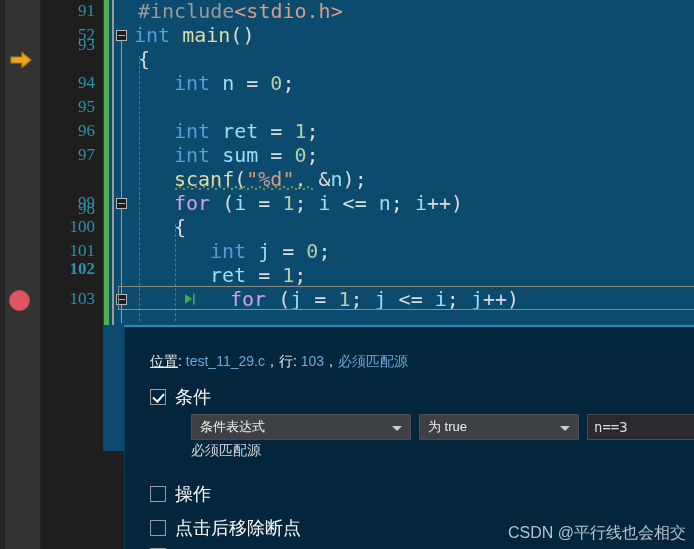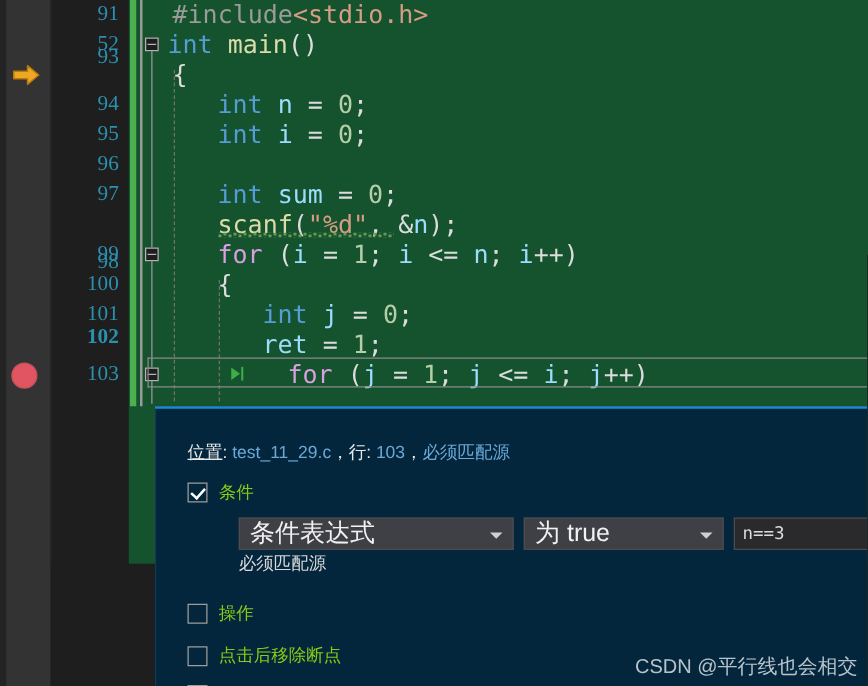--- a/index.html
+++ b/index.html
@@ -16,21 +16,21 @@
     height: 549px;
     overflow: hidden;
     background: #1e1e1e;
   }
 
   
   .editor {
     position: absolute;
     left: 0; top: 0;
     width: 694px; height: 451px;
-    background: #14532d;
+    background: #0c4a6e;
   }
 
   
   .indicator-margin {
     position: absolute;
     left: 0; top: 0;
     width: 40px; height: 549px;
     background: #333333;
     border-right: 1px solid #252526;
   }
@@ -230,36 +230,36 @@
   .cb.checked::after {
     content: "";
     position: absolute;
     left: 4px; top: 1px;
     width: 5px; height: 9px;
     border: solid #ffffff;
     border-width: 0 2px 2px 0;
     transform: rotate(42deg);
   }
   .cb-label {
-    font-size: 14px;
-    color: #84cc16;
+    font-size: 18px;
+    color: #ffffff;
   }
 
   .condition-controls {
     position: absolute;
     left: 67px;
   }
   .vs-select {
     position: absolute;
     height: 26px;
     background: #3f3f46;
     border: 1px solid #4b4b52;
     box-sizing: border-box;
     color: #f1f1f1;
-    font-size: 20px;
+    font-size: 13px;
     line-height: 24px;
     padding-left: 8px;
     white-space: nowrap;
     overflow: hidden;
   }
   .vs-select .caret {
     position: absolute;
     right: 8px; top: 11px;
     width: 0; height: 0;
     border-left: 5px solid transparent;
@@ -354,23 +354,23 @@
       
       <div class="cl" style="top:23px; left:4px;"><span class="t-kw">int</span><span class="t-punct"> </span><span class="t-fn">main</span><span class="t-punct">()</span></div>
 
       
       <div class="cl" style="top:47px; left:8px;"><span class="t-brace">{</span></div>
 
       
       <div class="cl" style="top:71px; left:44px;"><span class="t-kw">int</span><span> </span><span class="t-id">n</span><span class="t-punct"> = </span><span class="t-num">0</span><span class="t-punct">;</span></div>
 
       
-      <div class="cl" style="top:95px; left:44px;"><span class="t-kw">int</span><span> </span><span class="t-id">i</span><span class="t-punct"> = </span><span class="t-num">0</span><span class="t-punct">;</span></div>
-
-      
+
+      
+      <div class="cl" style="top:119px; left:44px;"><span class="t-kw">int</span><span> </span><span class="t-id">ret</span><span class="t-punct"> = </span><span class="t-num">1</span><span class="t-punct">;</span></div>
 
       
       <div class="cl" style="top:143px; left:44px;"><span class="t-kw">int</span><span> </span><span class="t-id">sum</span><span class="t-punct"> = </span><span class="t-num">0</span><span class="t-punct">;</span></div>
 
       
       <div class="cl" style="top:167px; left:44px;"><span class="t-fn">scanf</span><span class="t-punct">(</span><span class="t-str">"%d"</span><span class="t-punct">, &amp;</span><span class="t-id">n</span><span class="t-punct">);</span></div>
       <div class="squiggle" style="left:44px; top:186px; width:141px;"></div>
 
       
       <div class="cl" style="top:191px; left:44px;"><span class="t-kwctl">for</span><span class="t-punct"> (</span><span class="t-id">i</span><span class="t-punct"> = </span><span class="t-num">1</span><span class="t-punct">; </span><span class="t-id">i</span><span class="t-punct"> &lt;= </span><span class="t-id">n</span><span class="t-punct">; </span><span class="t-id">i</span><span class="t-punct">++)</span></div>

